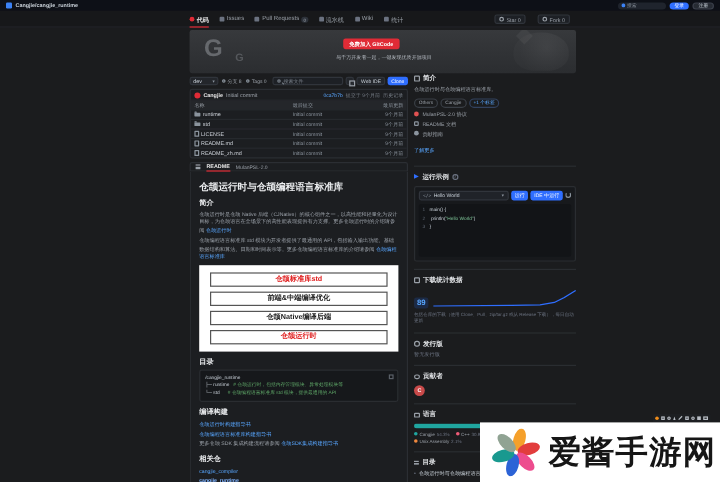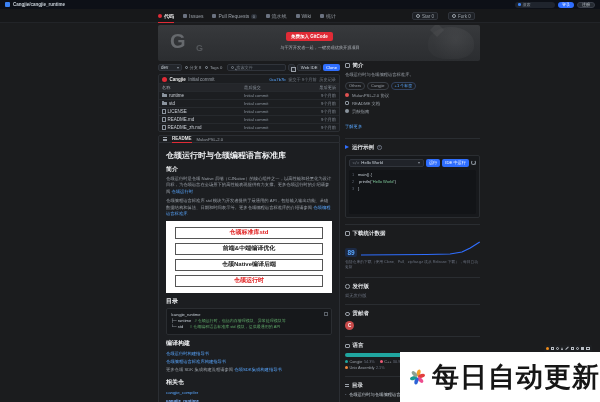--- a/index.html
+++ b/index.html
@@ -502,16 +502,16 @@
             <ellipse cx="0" cy="-11" rx="5" ry="9.5" fill="#2c63d6"></ellipse>
           </g>
         <g transform="rotate(240)">
             <ellipse cx="0" cy="-11" rx="5" ry="9.5" fill="#19998f"></ellipse>
           </g>
         <g transform="rotate(300)">
             <ellipse cx="0" cy="-11" rx="5" ry="9.5" fill="#90a393"></ellipse>
           </g>
       </g>
     </svg>
-    <span class="wm-text">每日自动更新</span>
+    <span class="wm-text">爱酱手游网</span>
   </div>
 
 </div>
 
 </body></html>

